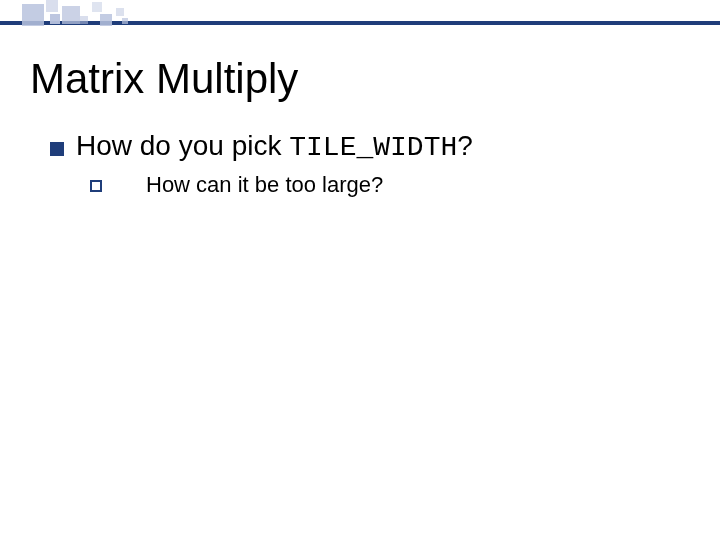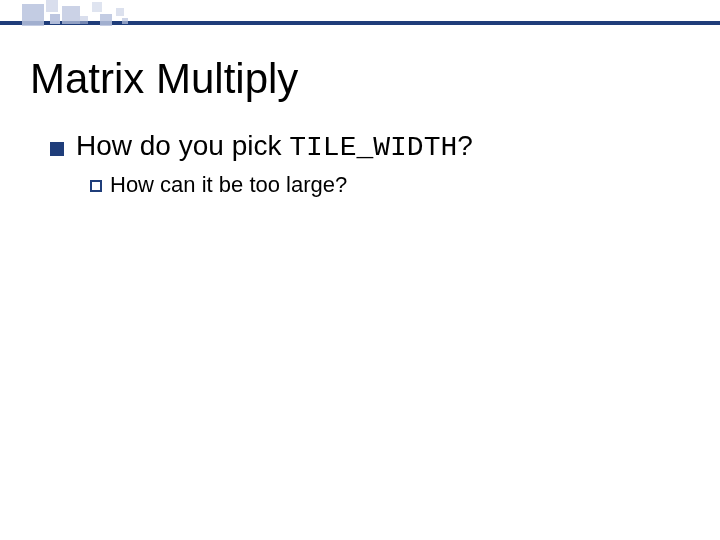--- a/index.html
+++ b/index.html
@@ -76,20 +76,21 @@
     height: 12px;
     border: 2px solid #1f3d7a;
     background: transparent;
     flex-shrink: 0;
     margin-top: 2px;
   }
   .level2-text {
     font-size: 22px;
     color: #000;
     font-weight: 400;
+    margin-left: 36px;
   }
 </style>
 </head>
 <body>
 
 <div class="deco">
   <div class="bar"></div>
 <div class="sq" style="left: 22px; top: 4px; width: 22px; height: 22px; opacity: 0.85;"></div>
     <div class="sq" style="left: 46px; top: 0px; width: 12px; height: 12px; opacity: 0.55;"></div>
     <div class="sq" style="left: 50px; top: 14px; width: 10px; height: 10px; opacity: 0.95;"></div>

